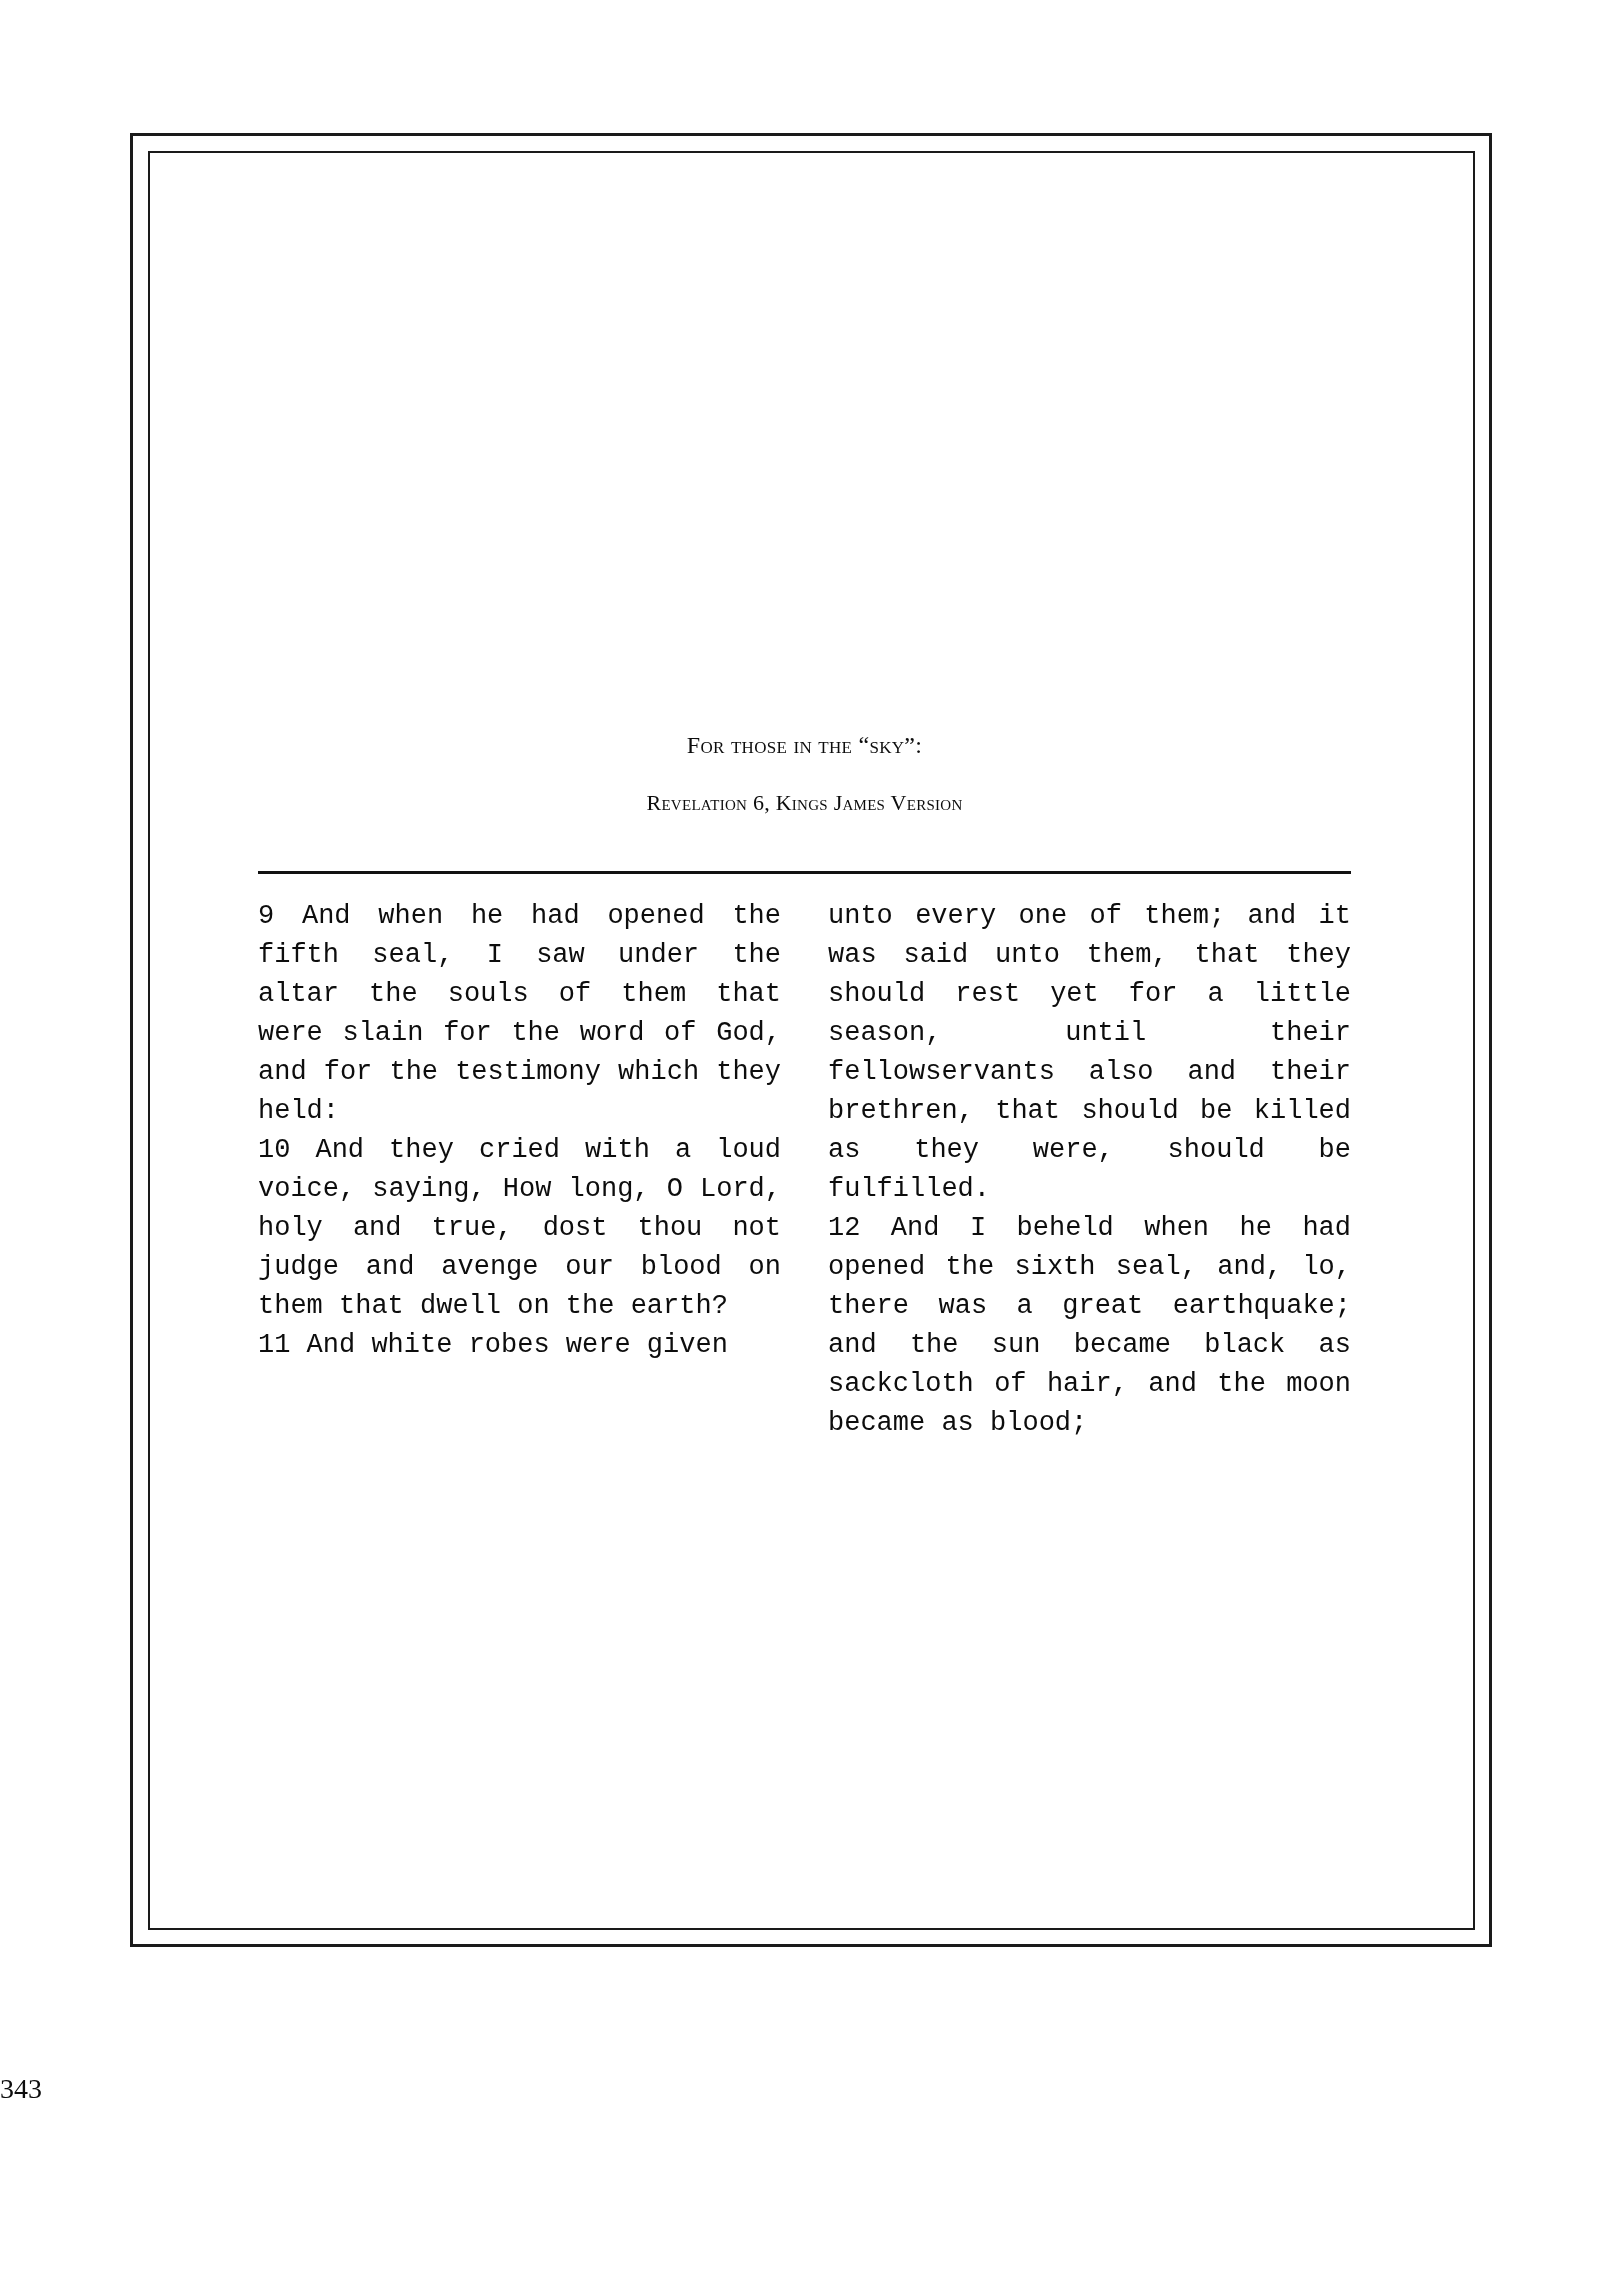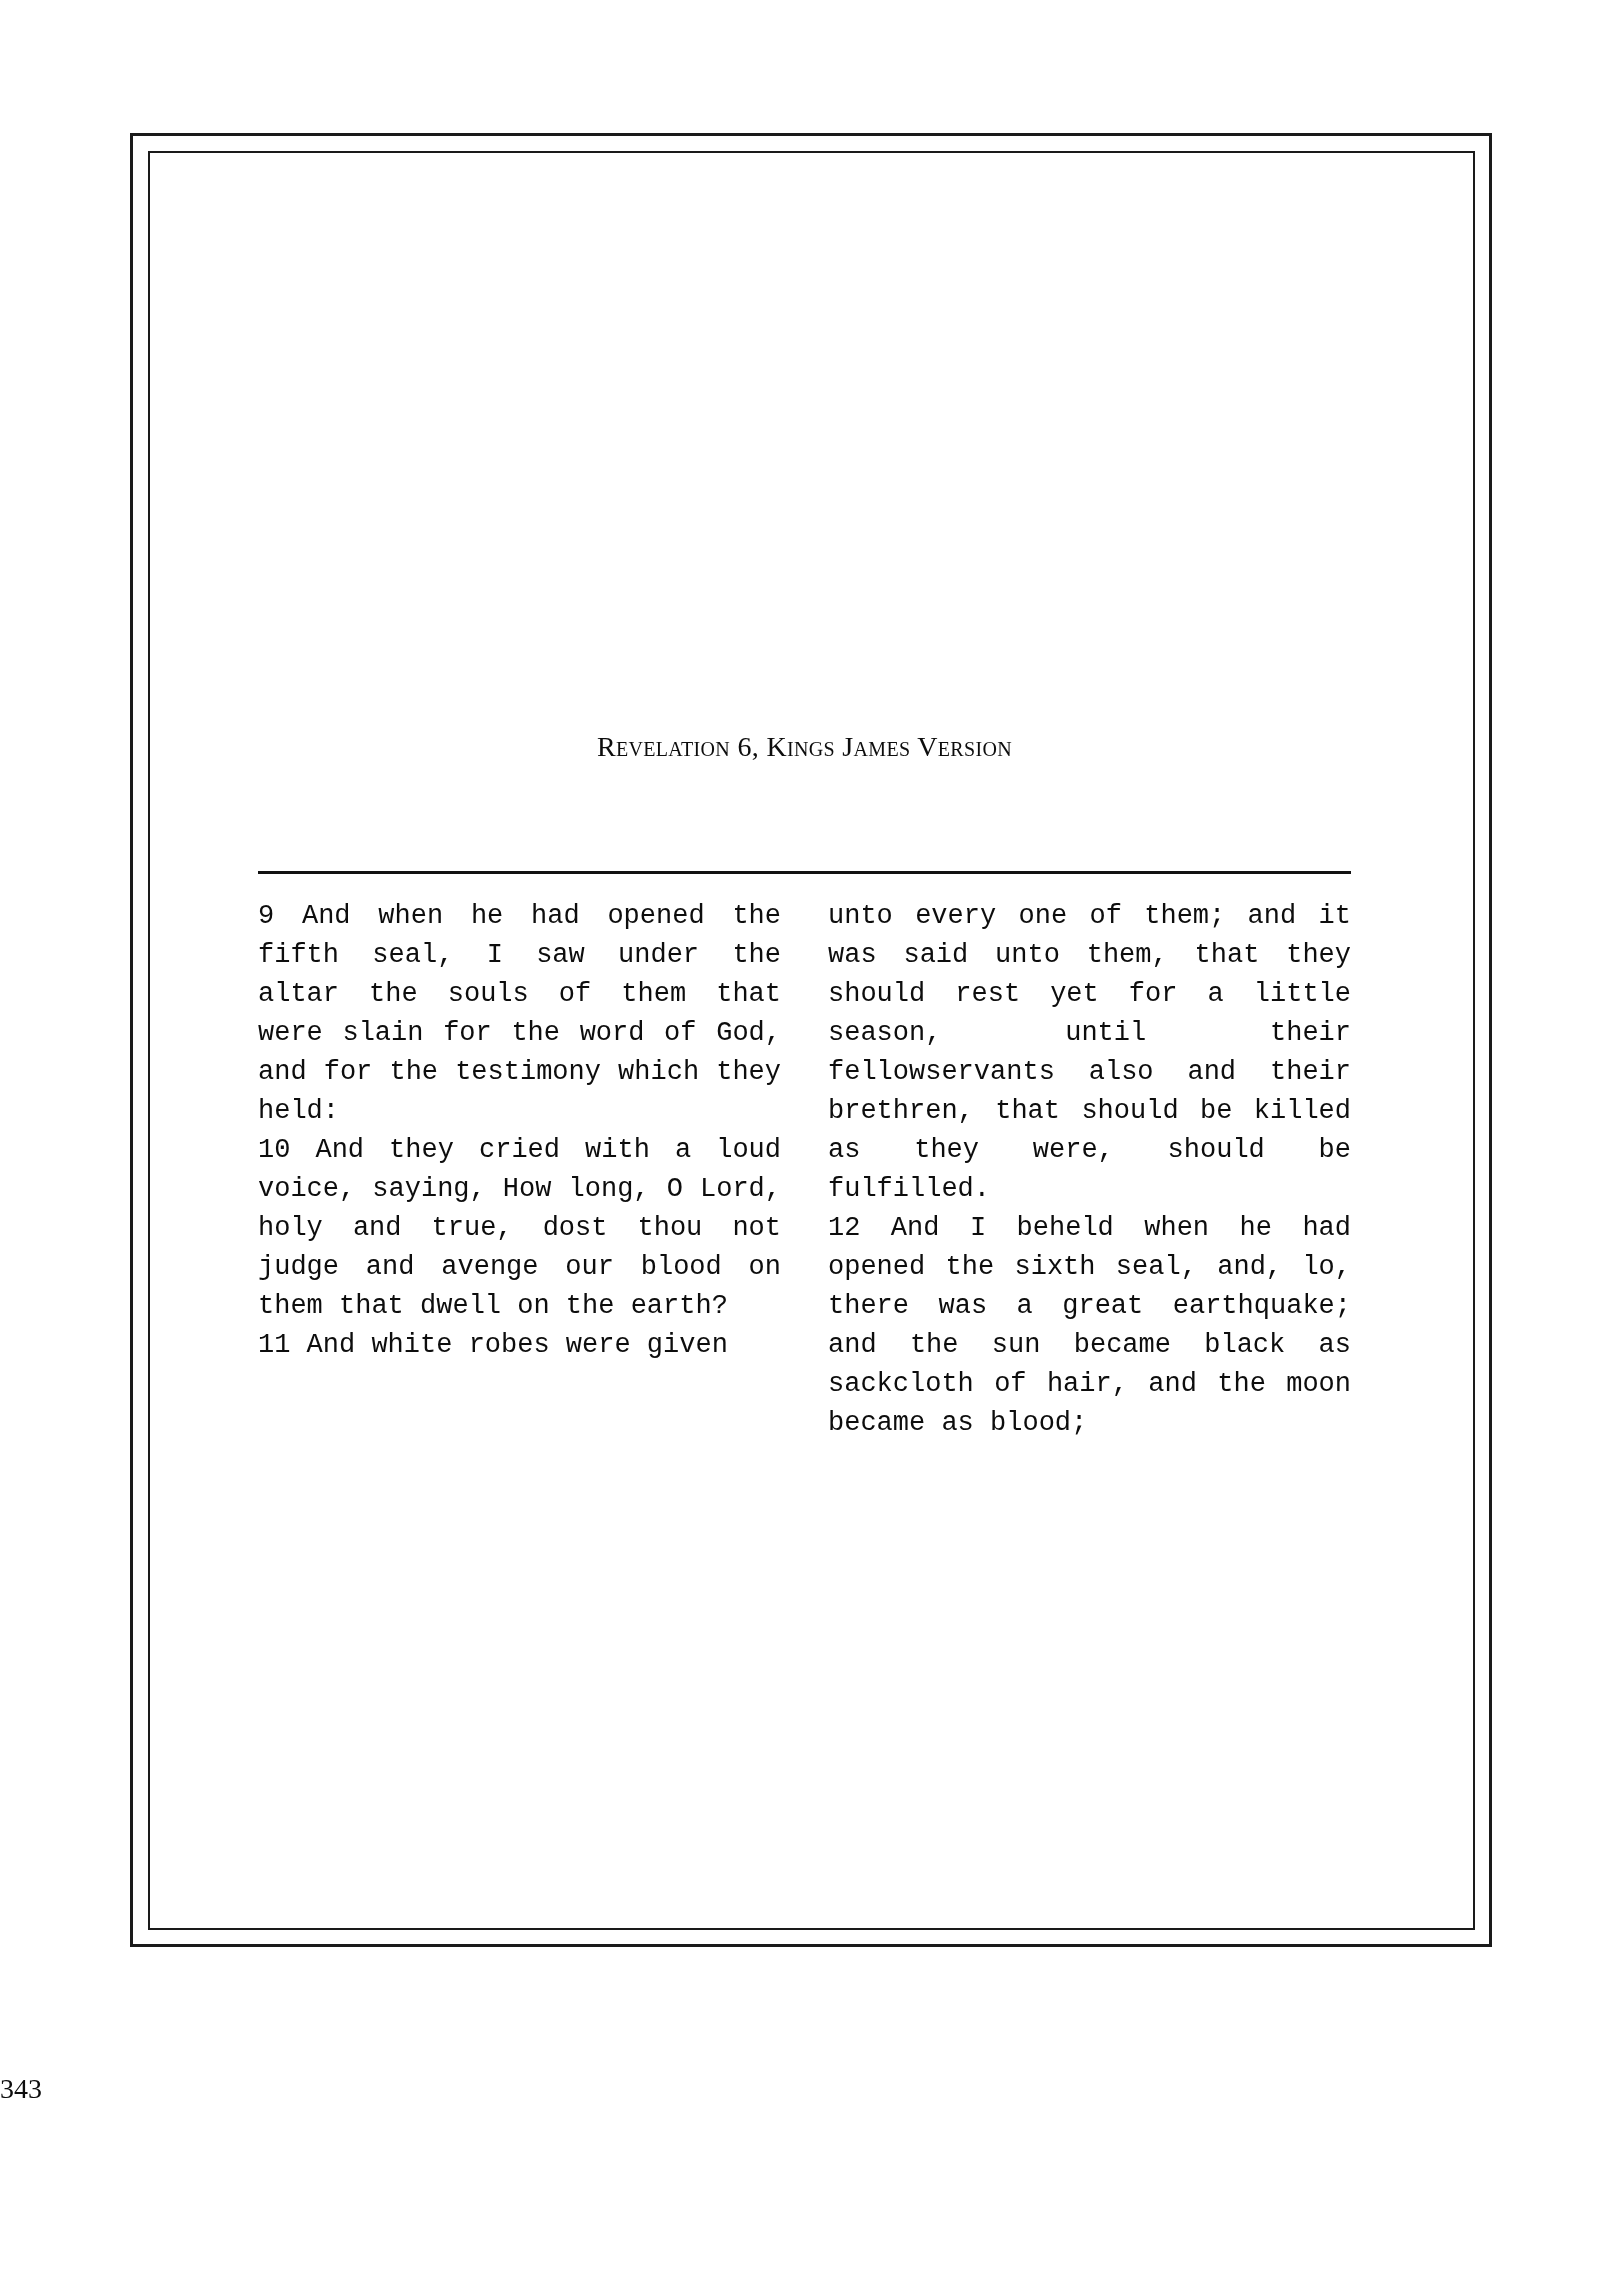--- a/index.html
+++ b/index.html
@@ -57,21 +57,21 @@
     white-space: nowrap;
   }
 
   .heading-line-1 {
     font-size: 24px;
     line-height: 1.0;
     margin-bottom: 35px;
   }
 
   .heading-line-2 {
-    font-size: 28px;
+    font-size: 22px;
     line-height: 1.0;
   }
 
   
   .head-rule {
     position: absolute;
     left: 258px;
     top: 871px;
     width: 1093px;
     height: 3.3px;
@@ -123,20 +123,21 @@
 </style>
 </head>
 <body>
 
 <div class="page">
 
   <div class="frame-outer"></div>
   <div class="frame-inner"></div>
 
   <div class="heading-block">
+    <div class="heading-line heading-line-1">For those in the “sky”:</div>
     <div class="heading-line heading-line-2">Revelation 6, Kings James Version</div>
   </div>
 
   <div class="head-rule"></div>
 
   <div class="columns">
 
     <div class="column">
       <p>9 And when he had opened the fifth seal, I saw under the altar the souls of them that were slain for the word of God, and for the testimony which they held:</p>
       <p>10 And they cried with a loud voice, saying, How long, O Lord, holy and true, dost thou not judge and avenge our blood on them that dwell on the earth?</p>

